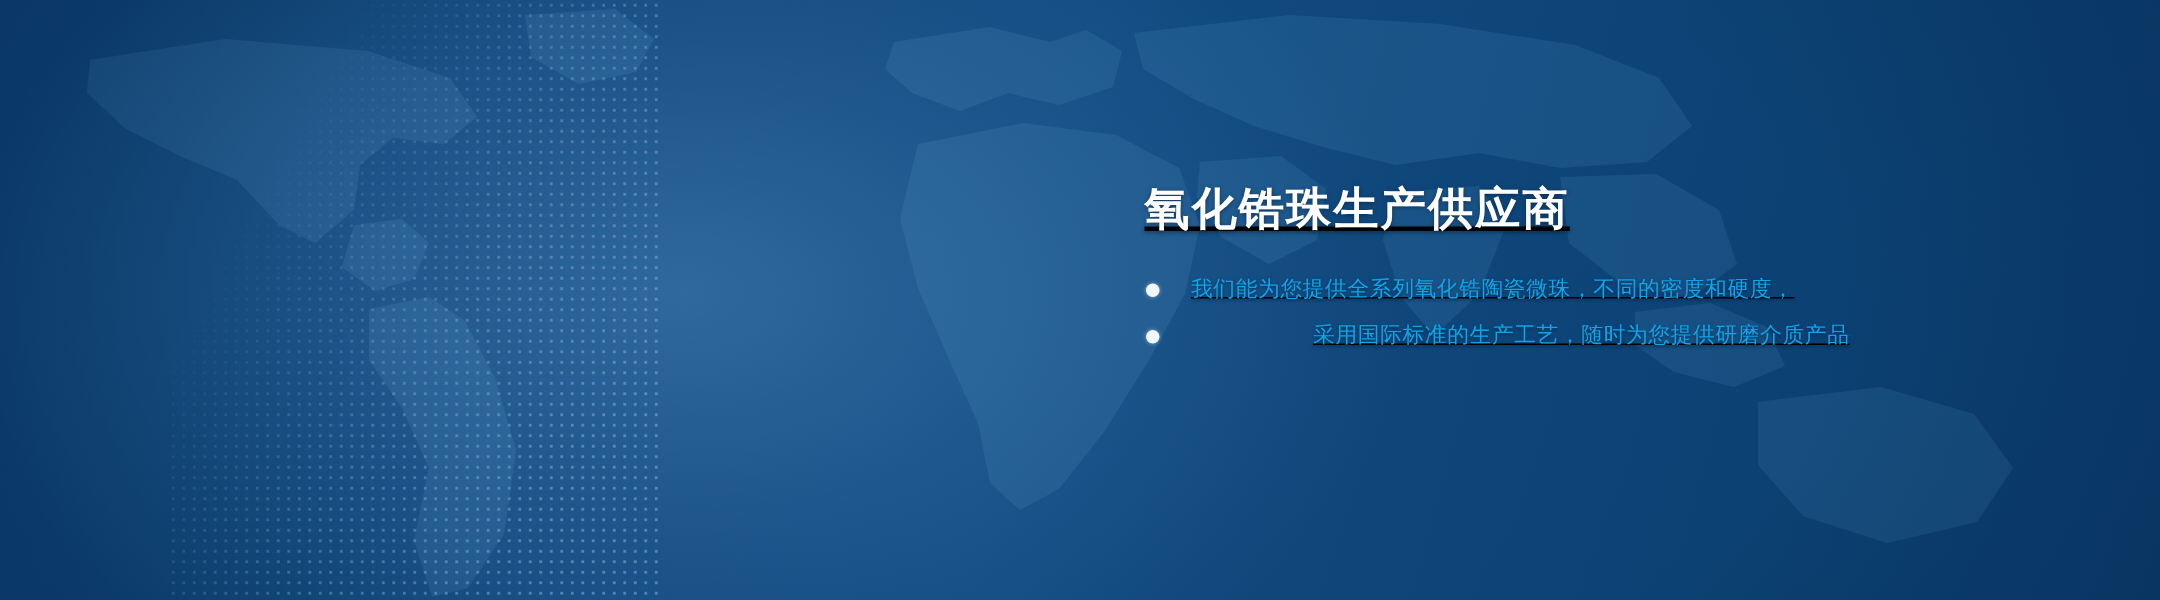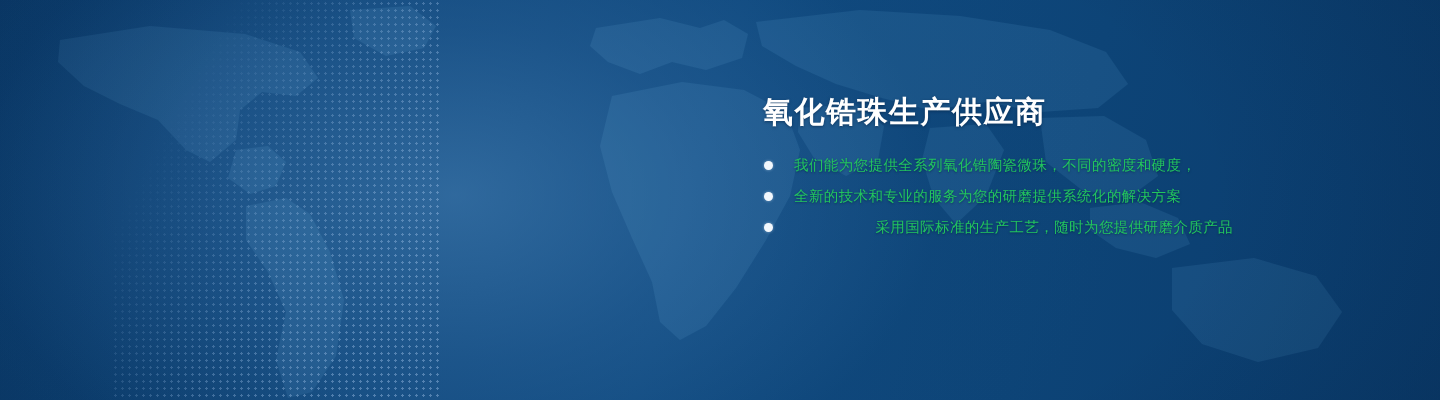--- a/index.html
+++ b/index.html
@@ -57,37 +57,38 @@
     background-size:7px 7px;
     -webkit-mask-image:linear-gradient(118deg, rgba(0,0,0,0) 22%, rgba(0,0,0,.75) 55%, rgba(0,0,0,1) 82%);
     mask-image:linear-gradient(118deg, rgba(0,0,0,0) 22%, rgba(0,0,0,.75) 55%, rgba(0,0,0,1) 82%);
     opacity:.85;
     pointer-events:none;
   }
 
   
   .copy{
     position:absolute;
-    left:763px; top:92px;
+    left:763px; top:120px;
     width:470px;
+    text-decoration:underline;
   }
   .headline{
     color:#ffffff;
     font-size:30px;
     font-weight:bold;
     letter-spacing:1.5px;
     line-height:40px;
     text-shadow:0 1px 3px rgba(4,28,56,.55);
     white-space:nowrap;
   }
   .bullets{ margin-top:21px; list-style:none; }
   .bullet{
     position:relative;
     padding-left:31px;
-    color:#22c55e;
+    color:#0ea5e9;
     font-size:14.5px;
     line-height:24px;
     letter-spacing:.4px;
     margin-bottom:7px;
     text-shadow:0 1px 2px rgba(4,28,56,.5);
   }
   .bullet:last-child{ margin-bottom:0;text-align:right; }
   .dot{
     position:absolute;
     left:1px; top:8px;
@@ -314,22 +315,18 @@
   <div class="copy">
     <div class="headline">氧化锆珠生产供应商</div>
 
     <ul class="bullets">
       <li class="bullet">
         <span class="dot"></span>
         <span class="bline">我们能为您提供全系列氧化锆陶瓷微珠，不同的密度和硬度，</span>
       </li>
       <li class="bullet">
         <span class="dot"></span>
-        <span class="bline">全新的技术和专业的服务为您的研磨提供系统化的解决方案</span>
-      </li>
-      <li class="bullet">
-        <span class="dot"></span>
         <span class="bline">采用国际标准的生产工艺，随时为您提供研磨介质产品</span>
       </li>
     </ul>
   </div>
 
 </div>
 
 </body></html>

